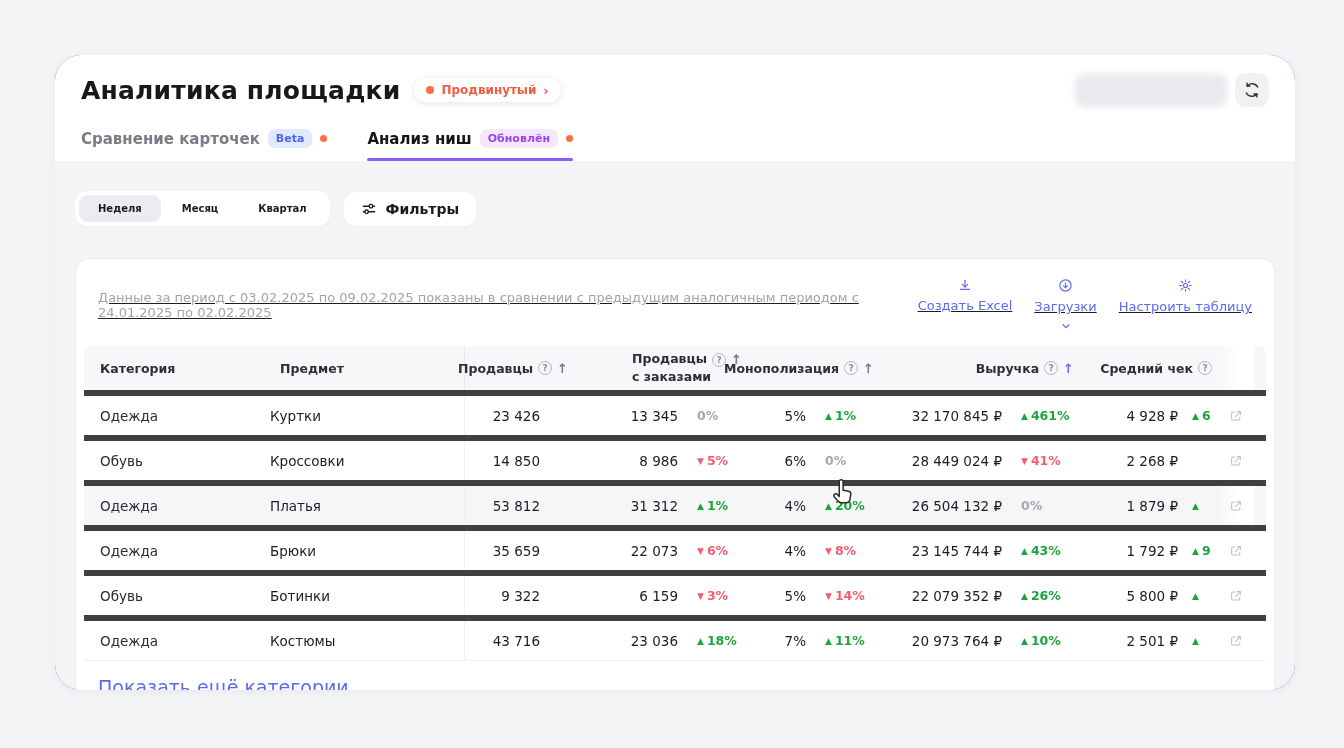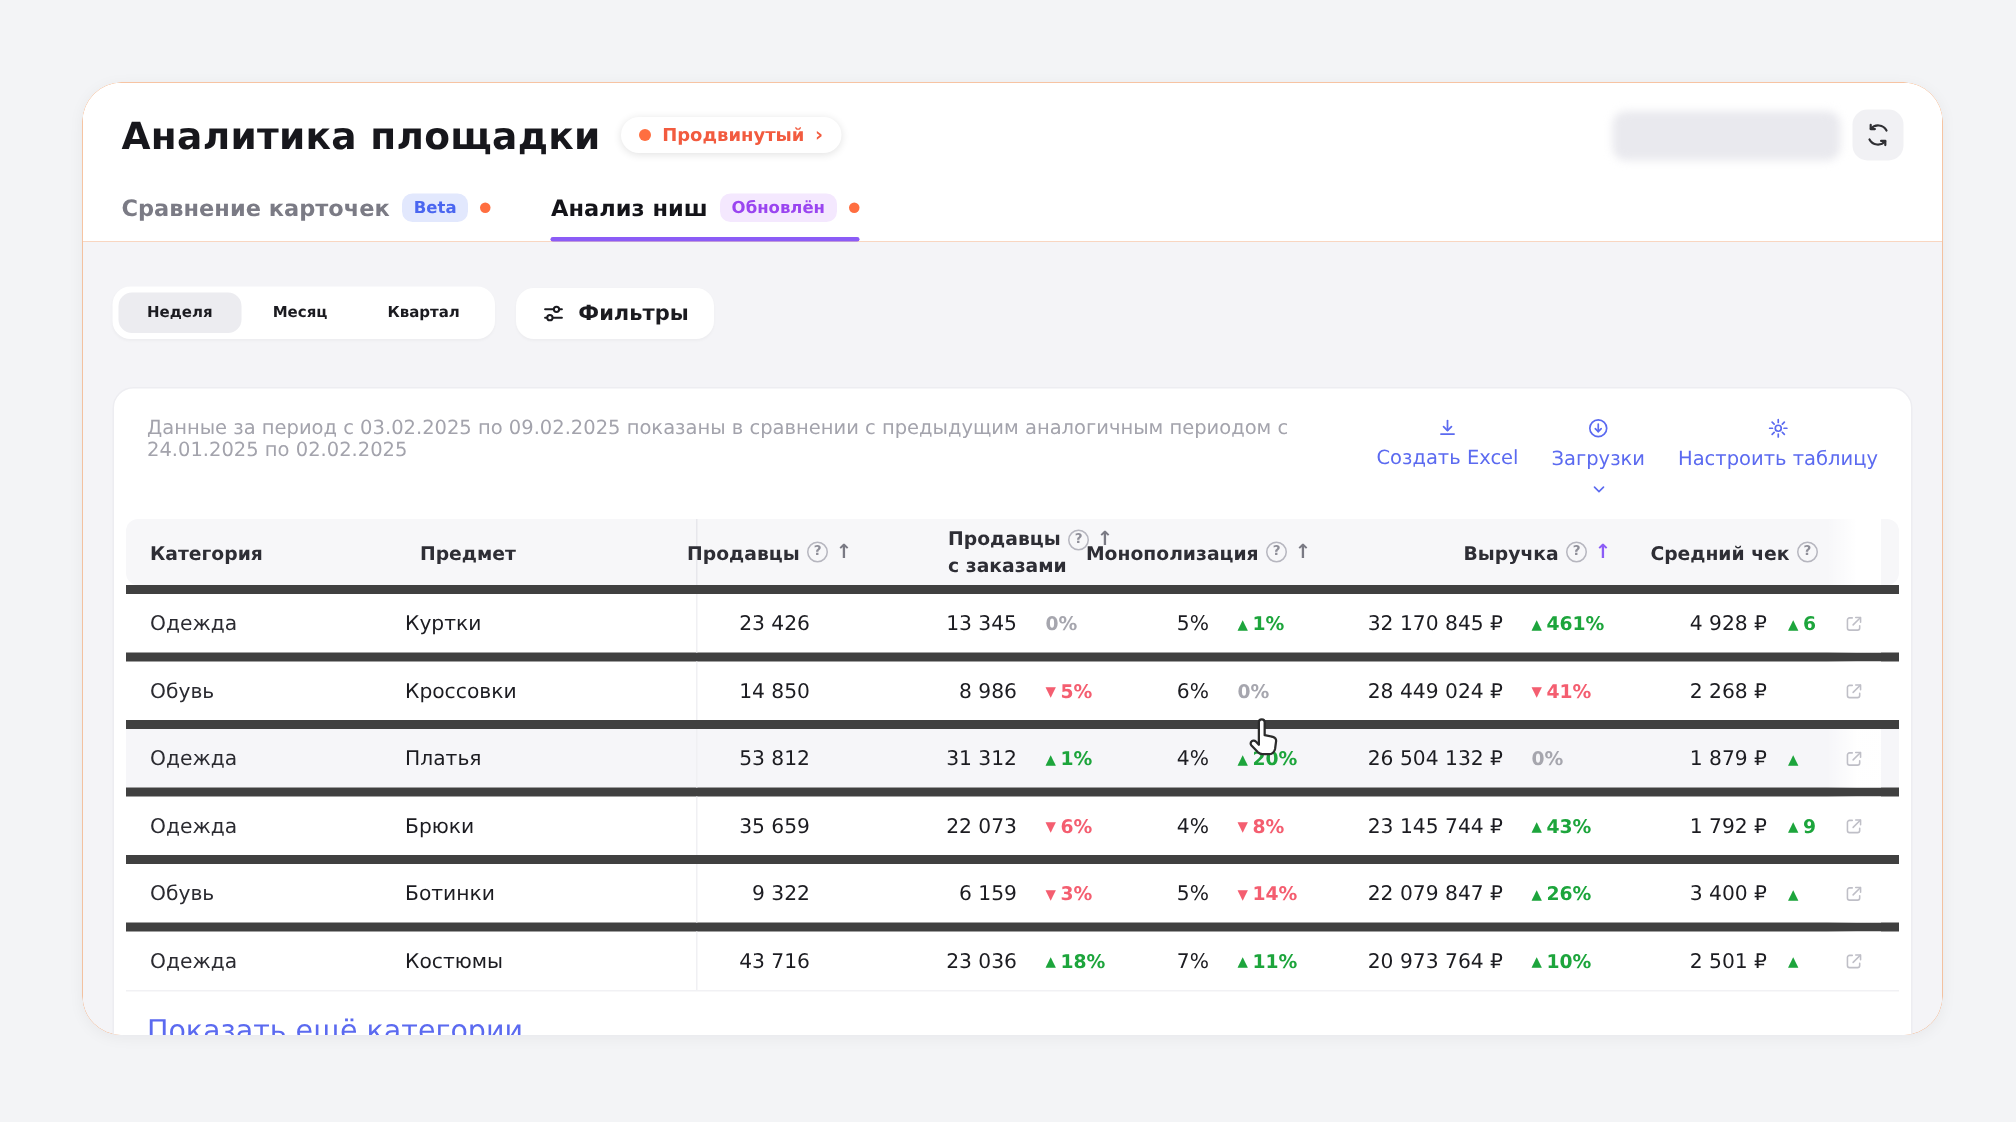--- a/index.html
+++ b/index.html
@@ -4,21 +4,21 @@
 <style>
   * { margin:0; padding:0; box-sizing:border-box; }
   html,body { width:1344px; height:748px; }
   body {
     background:#f3f4f6;
     font-family:"DejaVu Sans","Liberation Sans",sans-serif;
     position:relative; overflow:hidden; color:#1c1c21;
   }
   .card {
     position:absolute; left:55px; top:55px; width:1240px; height:635px;
-    background:#f97316; border-radius:26px;
+    background:#a21caf; border-radius:26px;
     box-shadow:0 2px 10px rgba(25,25,40,.05);
     overflow:hidden; display:flex; flex-direction:column;
   }
   .card-header { padding:18px 26px 0 26px; background:#fff; }
   .title-row { display:flex; align-items:center; }
   .page-title { font-size:25px; font-weight:800; color:#17171c; letter-spacing:.2px; }
   .plan-badge {
     margin-left:14px; display:inline-flex; align-items:center; gap:7px;
     background:#fff; border-radius:999px; padding:5px 12px;
     box-shadow:0 1px 6px rgba(0,0,0,.12);
@@ -47,21 +47,21 @@
   .seg-group { display:inline-flex; background:#fff; border-radius:12px; padding:4px; gap:2px;
     box-shadow:0 1px 2px rgba(0,0,0,.03); }
   .seg { padding:8px 19px; font-size:10px; font-weight:600; color:#1b1b20; border-radius:9px;
     cursor:pointer; white-space:nowrap; }
   .seg.active { background:#ececf0; }
   .filters-btn { margin-left:14px; display:inline-flex; align-items:center; gap:9px;
     background:#fff; border-radius:12px; padding:9px 17px; font-size:14px; font-weight:600;
     color:#1b1b20; cursor:pointer; box-shadow:0 1px 2px rgba(0,0,0,.03); }
 
   .table-card { margin-top:32px; background:#fff; border-radius:14px; border:1px solid #ededf1; }
-  .info-row { display:flex; padding:19px 22px 14px; }
+  .info-row { display:flex; align-items:center; padding:19px 22px 14px;text-decoration:underline; }
   .period-text { font-size:13px; color:#a3a3ac; }
   .actions { margin-left:auto; display:flex; gap:22px; }
   .action { display:flex; gap:6px; align-items:center; color:#5b6af0; font-size:13px;
     font-weight:500; cursor:pointer; white-space:nowrap;flex-direction:column; }
 
   .table { margin:0 8px; }
   .thead {
     display:grid; grid-template-columns:180px 200px 110px 174px 132px 200px 138px 36px;
     background:#f7f7f9; border-radius:8px; align-items:center; min-height:44px;
     font-size:12.5px; font-weight:600; color:#2e2e35;
@@ -319,23 +319,23 @@
           </div>
 
           <div class="trow">
             <div class="td cat">Обувь</div>
             <div class="td">Ботинки</div>
             <div class="td num div3">9 322</div>
             <div class="td num">6 159</div>
             <div class="td chg chg-down"><span class="tri">▼</span>3%</div>
             <div class="td num">5%</div>
             <div class="td chg chg-down"><span class="tri">▼</span>14%</div>
-            <div class="td num">22 079 847 ₽</div>
+            <div class="td num">22 079 352 ₽</div>
             <div class="td chg chg-up"><span class="tri">▲</span>26%</div>
-            <div class="td num">3 400 ₽</div>
+            <div class="td num">5 800 ₽</div>
             <div class="td chg clip chg-up"><span class="tri">▲</span></div>
             <div class="td linkcell">
               <svg width="14" height="14" viewBox="0 0 24 24" fill="none" stroke="#bfbfc7" stroke-width="1.8" stroke-linecap="round" stroke-linejoin="round">
                   <path d="M10 5H7a2.5 2.5 0 0 0-2.5 2.5v9A2.5 2.5 0 0 0 7 19h9a2.5 2.5 0 0 0 2.5-2.5V14"></path>
                   <path d="M14 4.5h5.5V10"></path>
                   <path d="M11 13 19.2 4.8"></path>
                 </svg>
             </div>
           </div>
 

